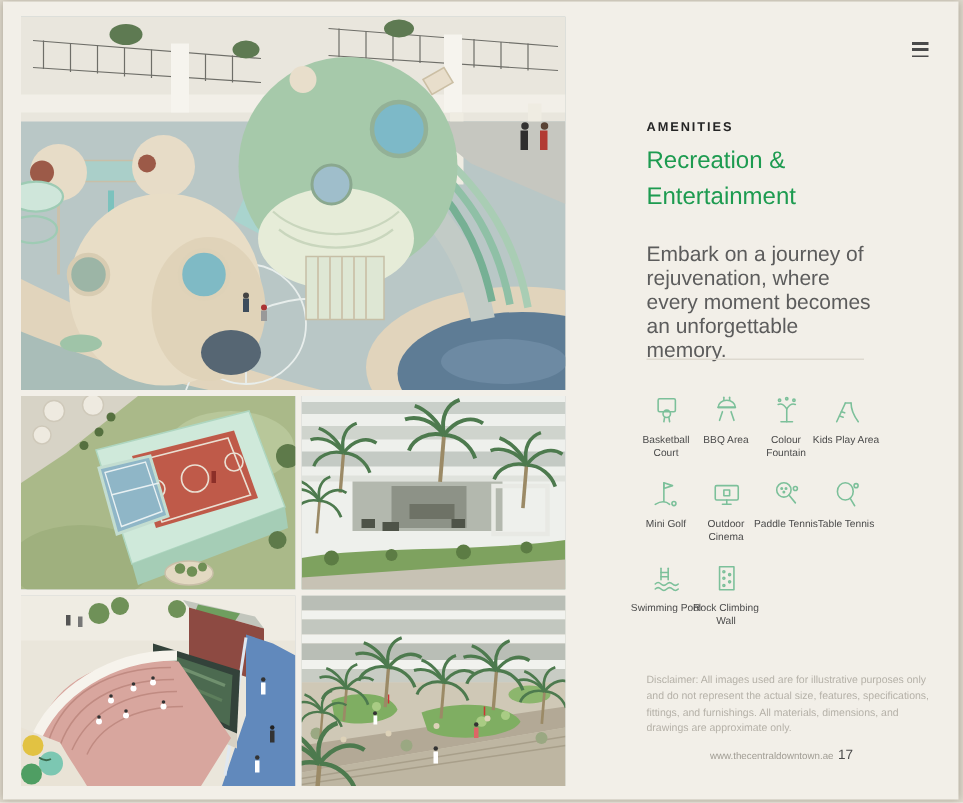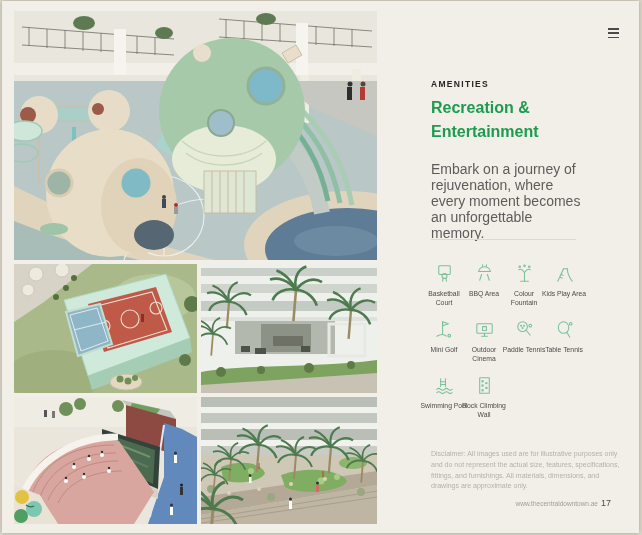--- a/index.html
+++ b/index.html
@@ -24,21 +24,21 @@
 
   .menu-btn{position:absolute;left:604px;top:27px;width:16px;height:16px;cursor:pointer;}
   .menu-btn .bar{width:11px;height:1.7px;background:#4a4a4a;margin:0 0 2.6px 2px;}
 
   .kicker{
     position:absolute;left:429px;top:78px;
     font-size:8.5px;font-weight:bold;letter-spacing:1.3px;color:#252525;
   }
   .title{
     position:absolute;left:429px;top:95px;width:162px;
-    font-size:16px;line-height:24px;font-weight:bold;color:#1d9b50;
+    font-size:16px;line-height:24px;font-weight:normal;color:#1d9b50;
   }
   .desc{
     position:absolute;left:429px;top:160px;width:158px;
     font-size:14px;line-height:16px;color:#5c5c5c;
   }
   .divider{position:absolute;left:429px;top:238px;width:145px;height:1px;background:#ddd9cf;}
 
   .amenity-grid{position:absolute;left:422px;top:261px;width:164px;}
   .amenity-row{display:flex;margin-bottom:11px;}
   .amenity{width:40px;display:flex;flex-direction:column;align-items:center;}
@@ -47,21 +47,21 @@
   .amenity .lbl{
     margin:4px -4px 0;width:48px;text-align:center;
     font-size:6.8px;line-height:9px;color:#4b4b4b;
   }
   .disclaimer{
     position:absolute;left:429px;top:448px;width:192px;
     font-size:7px;line-height:10.8px;color:#b5b1a8;
   }
   .footer{
     position:absolute;left:429px;top:497px;width:180px;
-    display:flex;justify-content:flex-end;align-items:baseline;gap:3px;
+    display:flex;justify-content:center;align-items:baseline;gap:3px;
   }
   .footer .url{font-size:6.5px;color:#a19d94;text-decoration:none;}
   .footer .pnum{font-size:9px;color:#4c4c4c;}
 </style>
 </head>
 <body>
 
 <svg width="0" height="0" style="position:absolute">
   <defs>
     <g id="palm">

